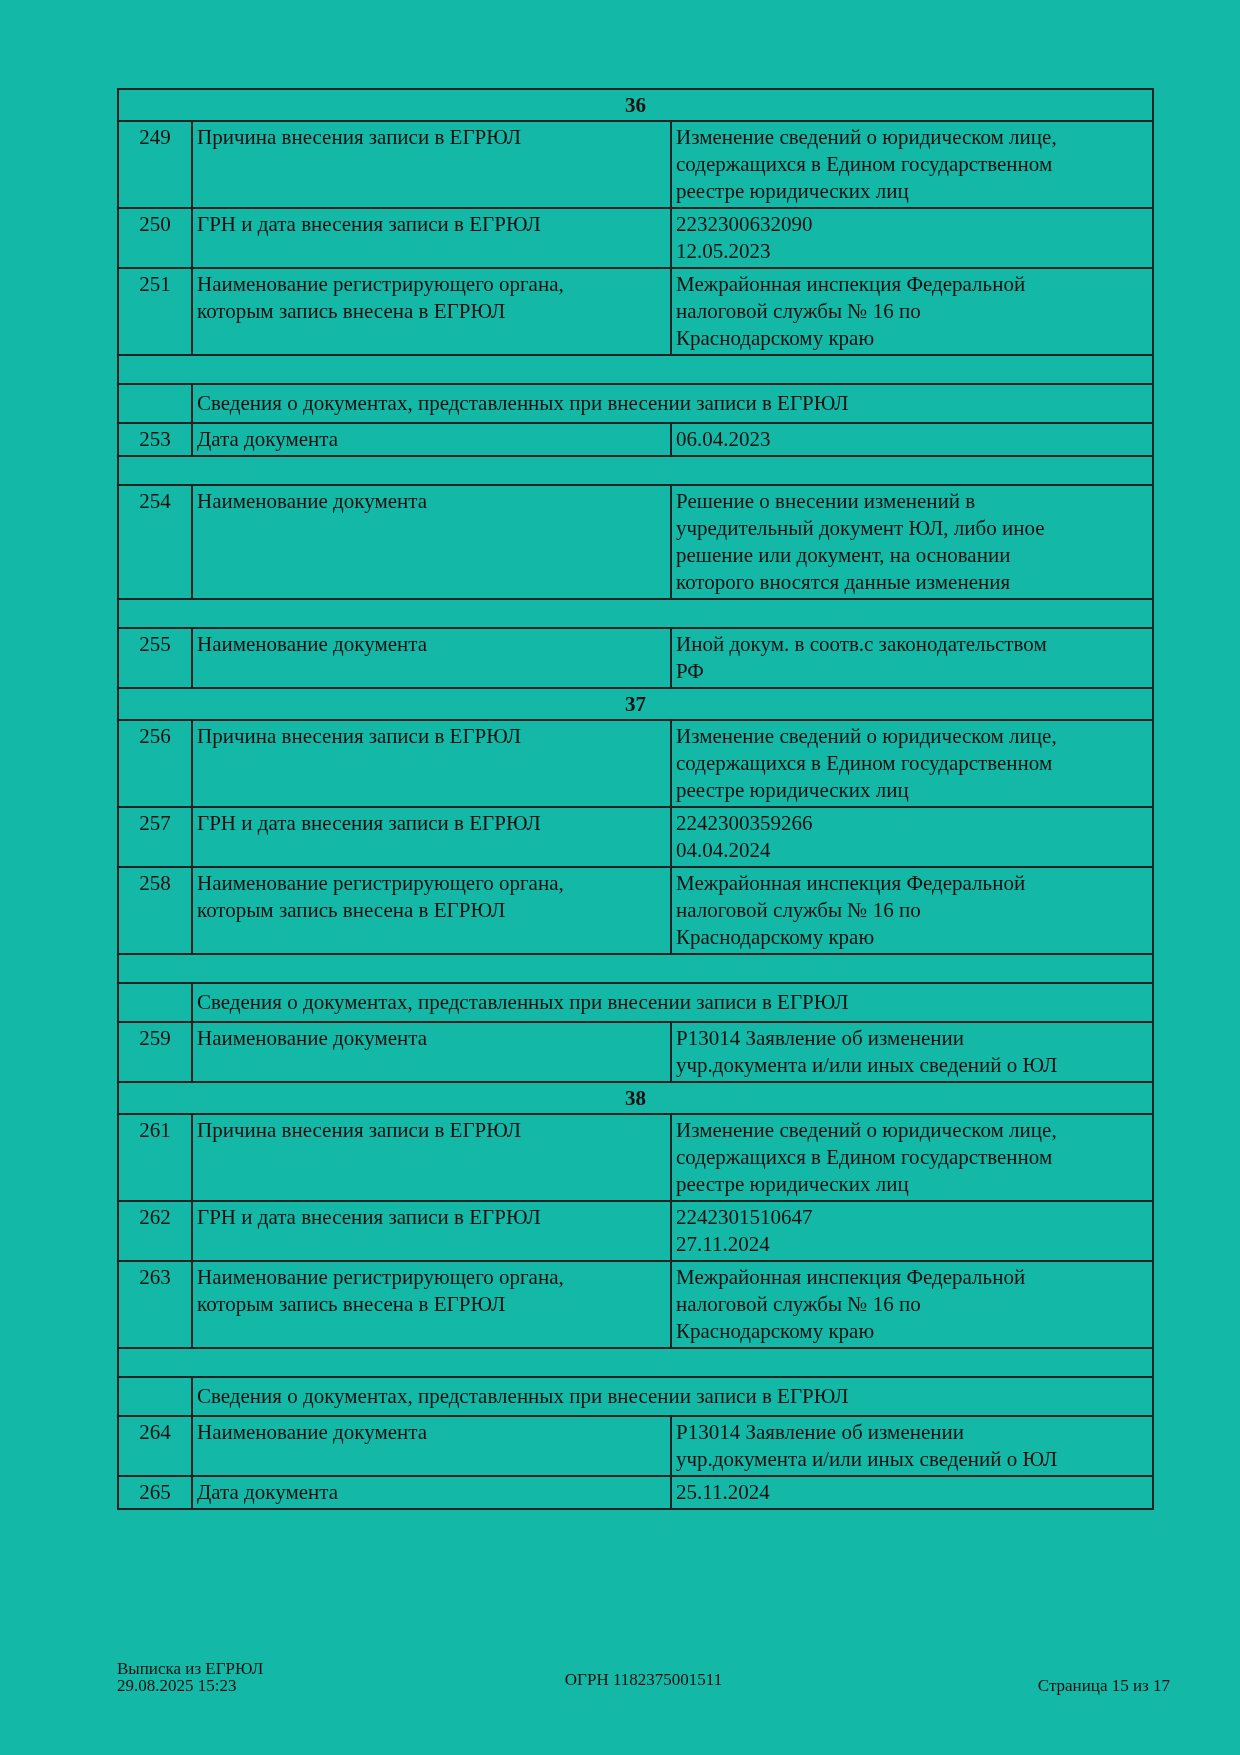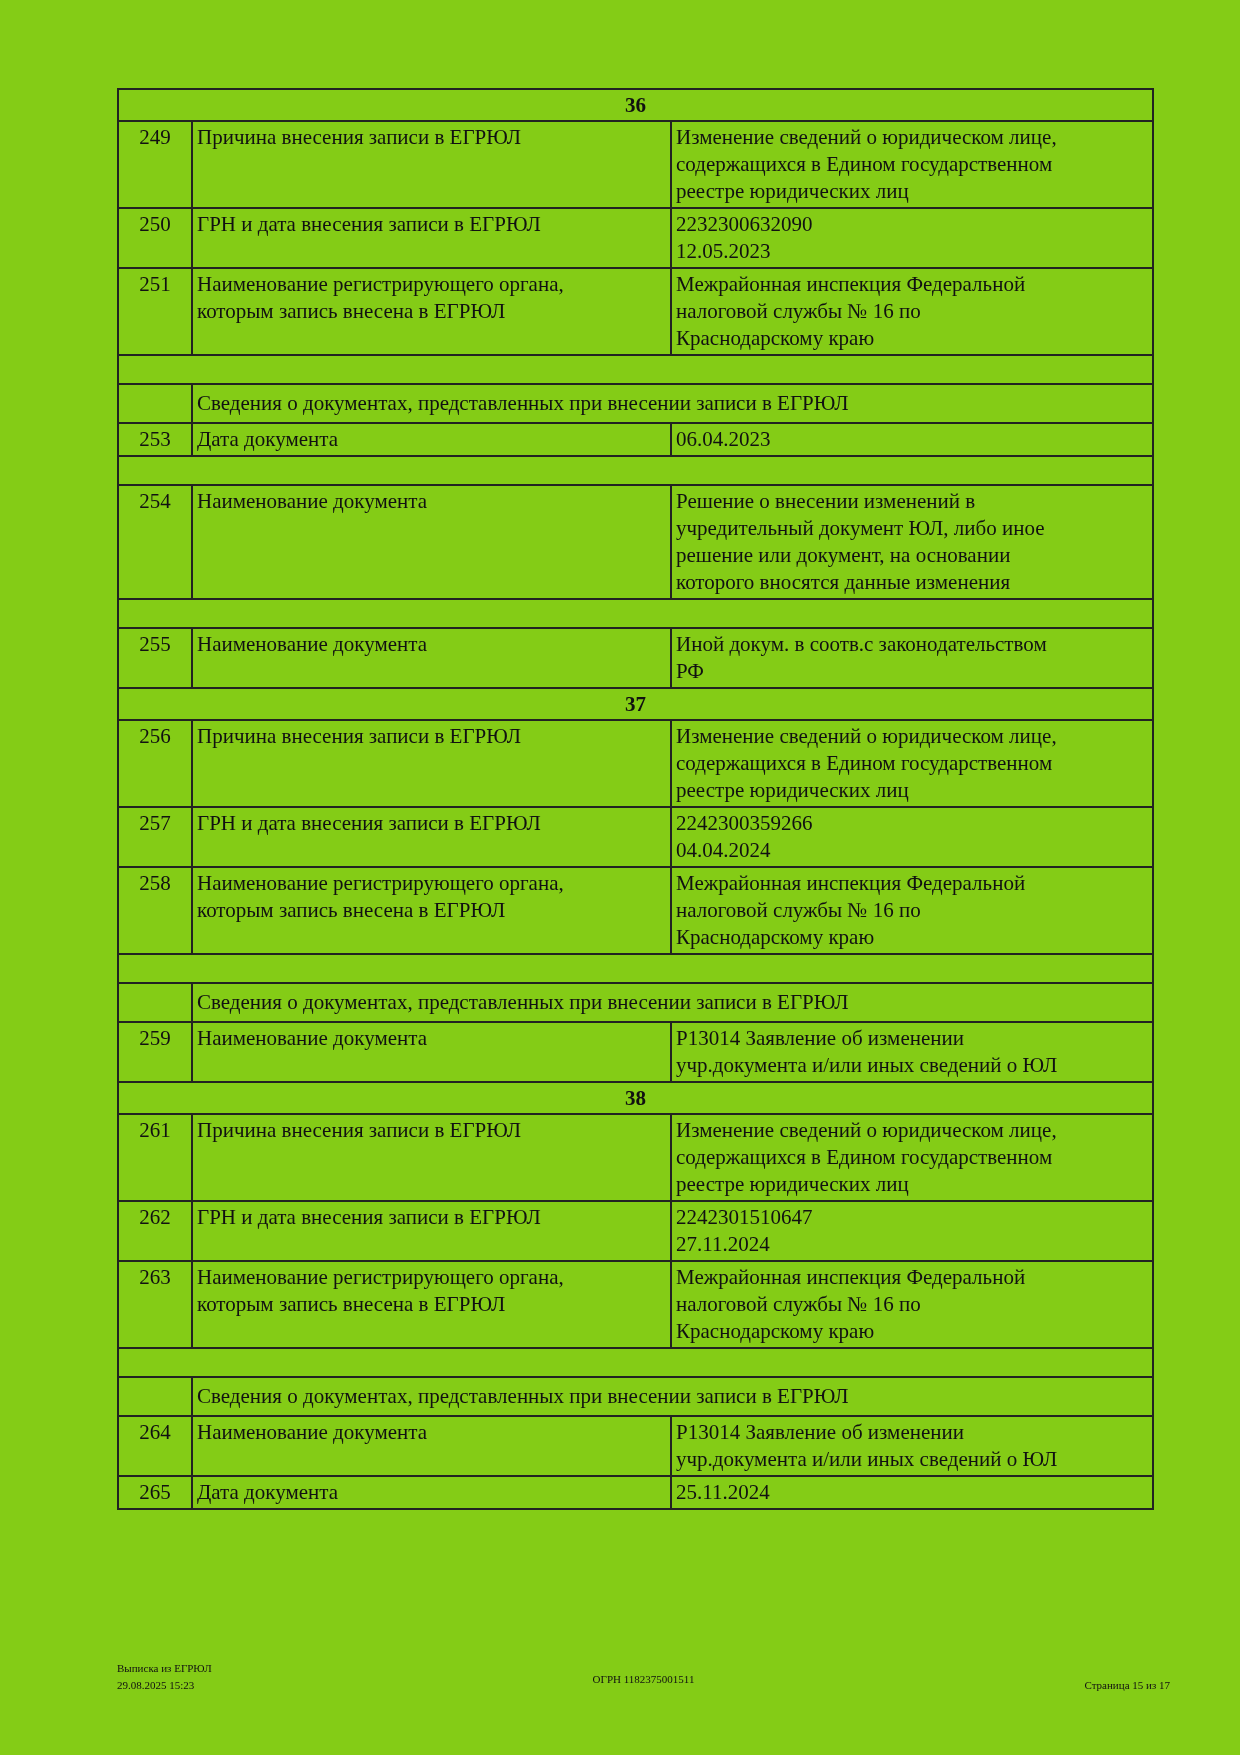--- a/index.html
+++ b/index.html
@@ -4,21 +4,21 @@
 <style>
   html, body {
     margin: 0;
     padding: 0;
     background: #ffffff;
   }
   #page {
     position: relative;
     width: 1240px;
     height: 1755px;
-    background: #84cc16;
+    background: #14b8a6;
     font-family: "Liberation Serif", "DejaVu Serif", serif;
     color: #111111;
   }
   table.egrul {
     position: absolute;
     left: 117px;
     top: 88px;
     width: 1037px;
     border-collapse: collapse;
     table-layout: fixed;
@@ -54,21 +54,21 @@
   tr.docs-header-row td {
     height: 33px;
     vertical-align: middle;
   }
   #footer {
     position: absolute;
     left: 117px;
     top: 1650px;
     width: 1053px;
     height: 44px;
-    font-size: 11px;
+    font-size: 17px;
     line-height: 17px;
     color: #111111;
   }
   .footer-left   { position: absolute; left: 0; bottom: 0; text-align: left; }
   .footer-center { position: absolute; left: 0; right: 0; bottom: 6px; text-align: center; }
   .footer-right  { position: absolute; right: 0; bottom: 0; text-align: right; }
 </style>
 </head>
 <body>
 

